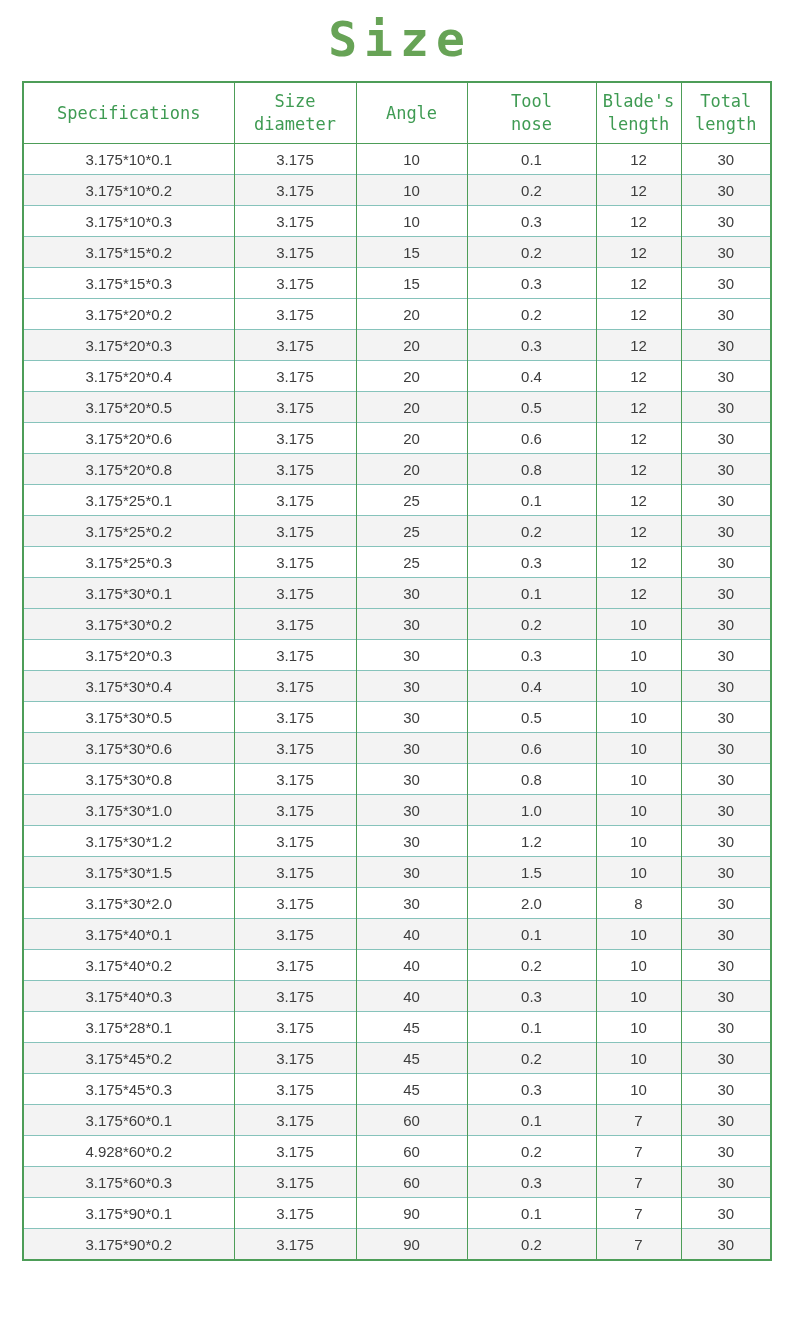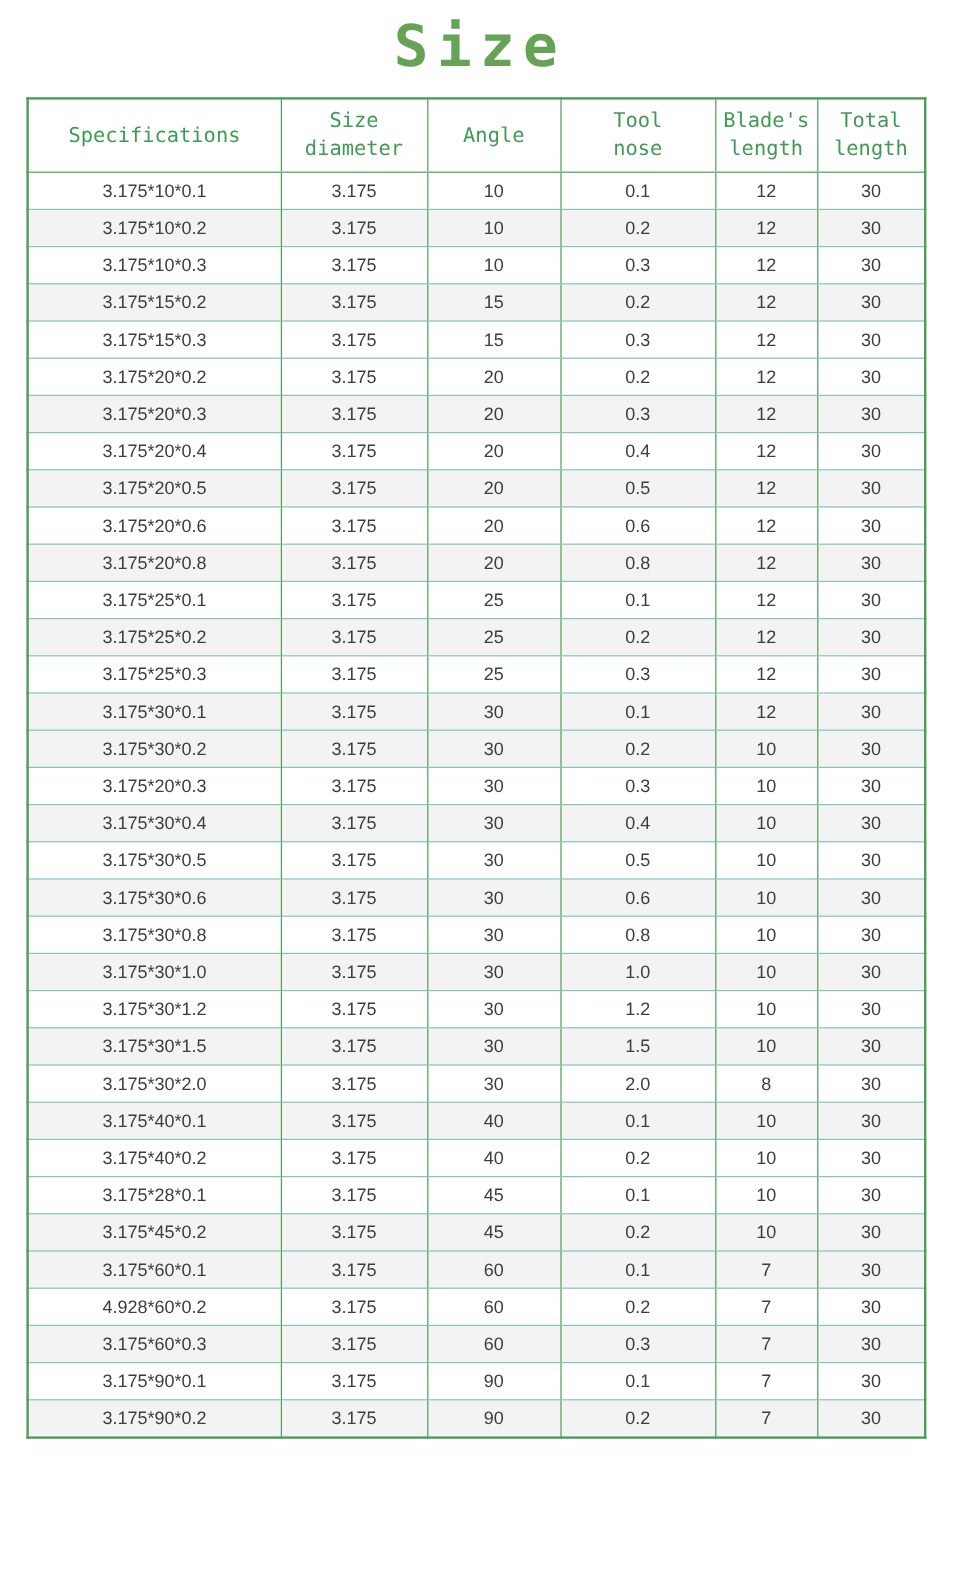--- a/index.html
+++ b/index.html
@@ -305,33 +305,49 @@
           <td>30</td>
         </tr>
         <tr>
           <td>3.175*40*0.2</td>
           <td>3.175</td>
           <td>40</td>
           <td>0.2</td>
           <td>10</td>
           <td>30</td>
         </tr>
+        <tr class="shaded">
+          <td>3.175*40*0.3</td>
+          <td>3.175</td>
+          <td>40</td>
+          <td>0.3</td>
+          <td>10</td>
+          <td>30</td>
+        </tr>
         <tr>
           <td>3.175*28*0.1</td>
           <td>3.175</td>
           <td>45</td>
           <td>0.1</td>
           <td>10</td>
           <td>30</td>
         </tr>
         <tr class="shaded">
           <td>3.175*45*0.2</td>
           <td>3.175</td>
           <td>45</td>
           <td>0.2</td>
+          <td>10</td>
+          <td>30</td>
+        </tr>
+        <tr>
+          <td>3.175*45*0.3</td>
+          <td>3.175</td>
+          <td>45</td>
+          <td>0.3</td>
           <td>10</td>
           <td>30</td>
         </tr>
         <tr class="shaded">
           <td>3.175*60*0.1</td>
           <td>3.175</td>
           <td>60</td>
           <td>0.1</td>
           <td>7</td>
           <td>30</td>

